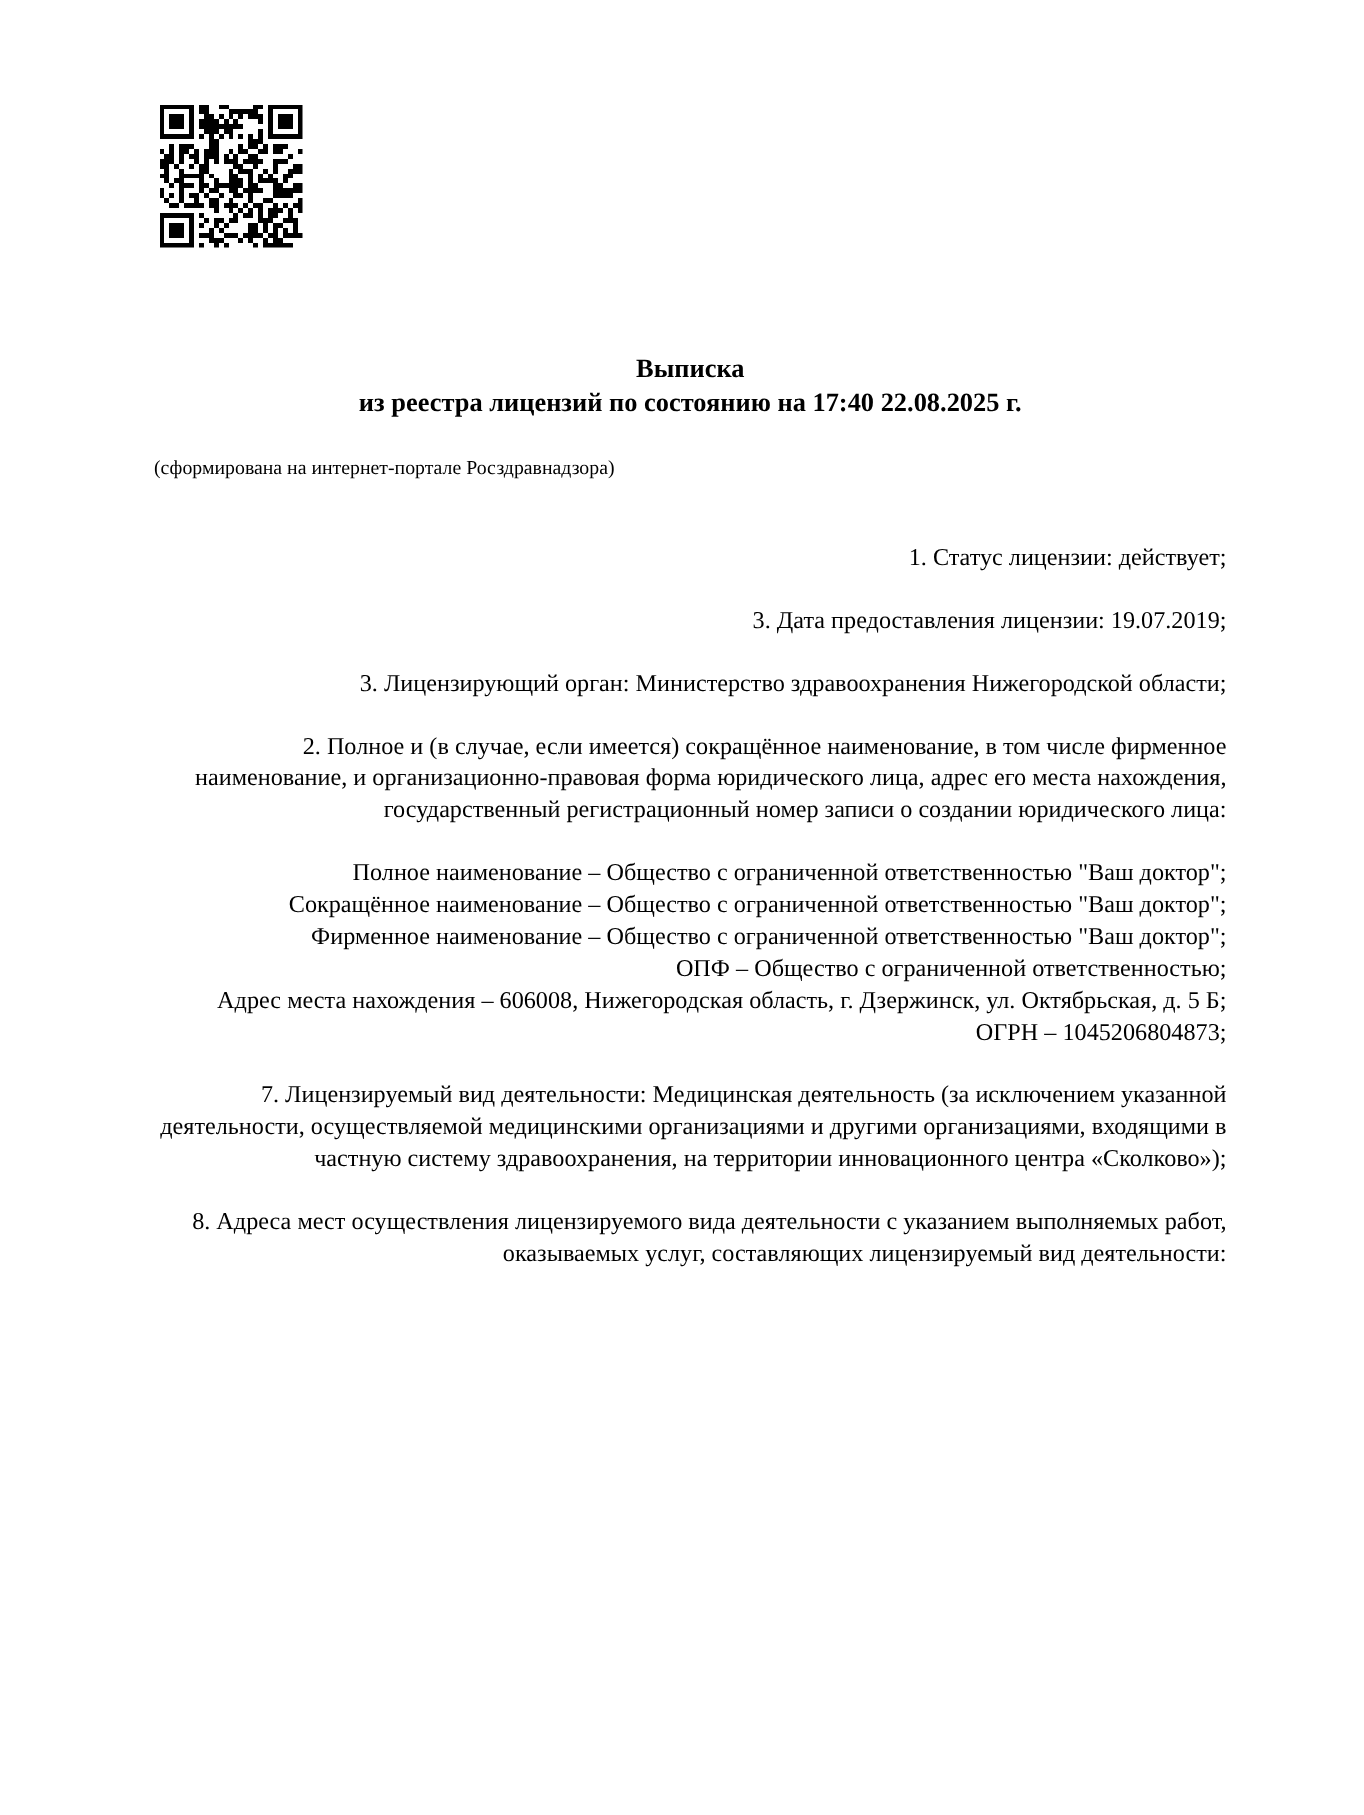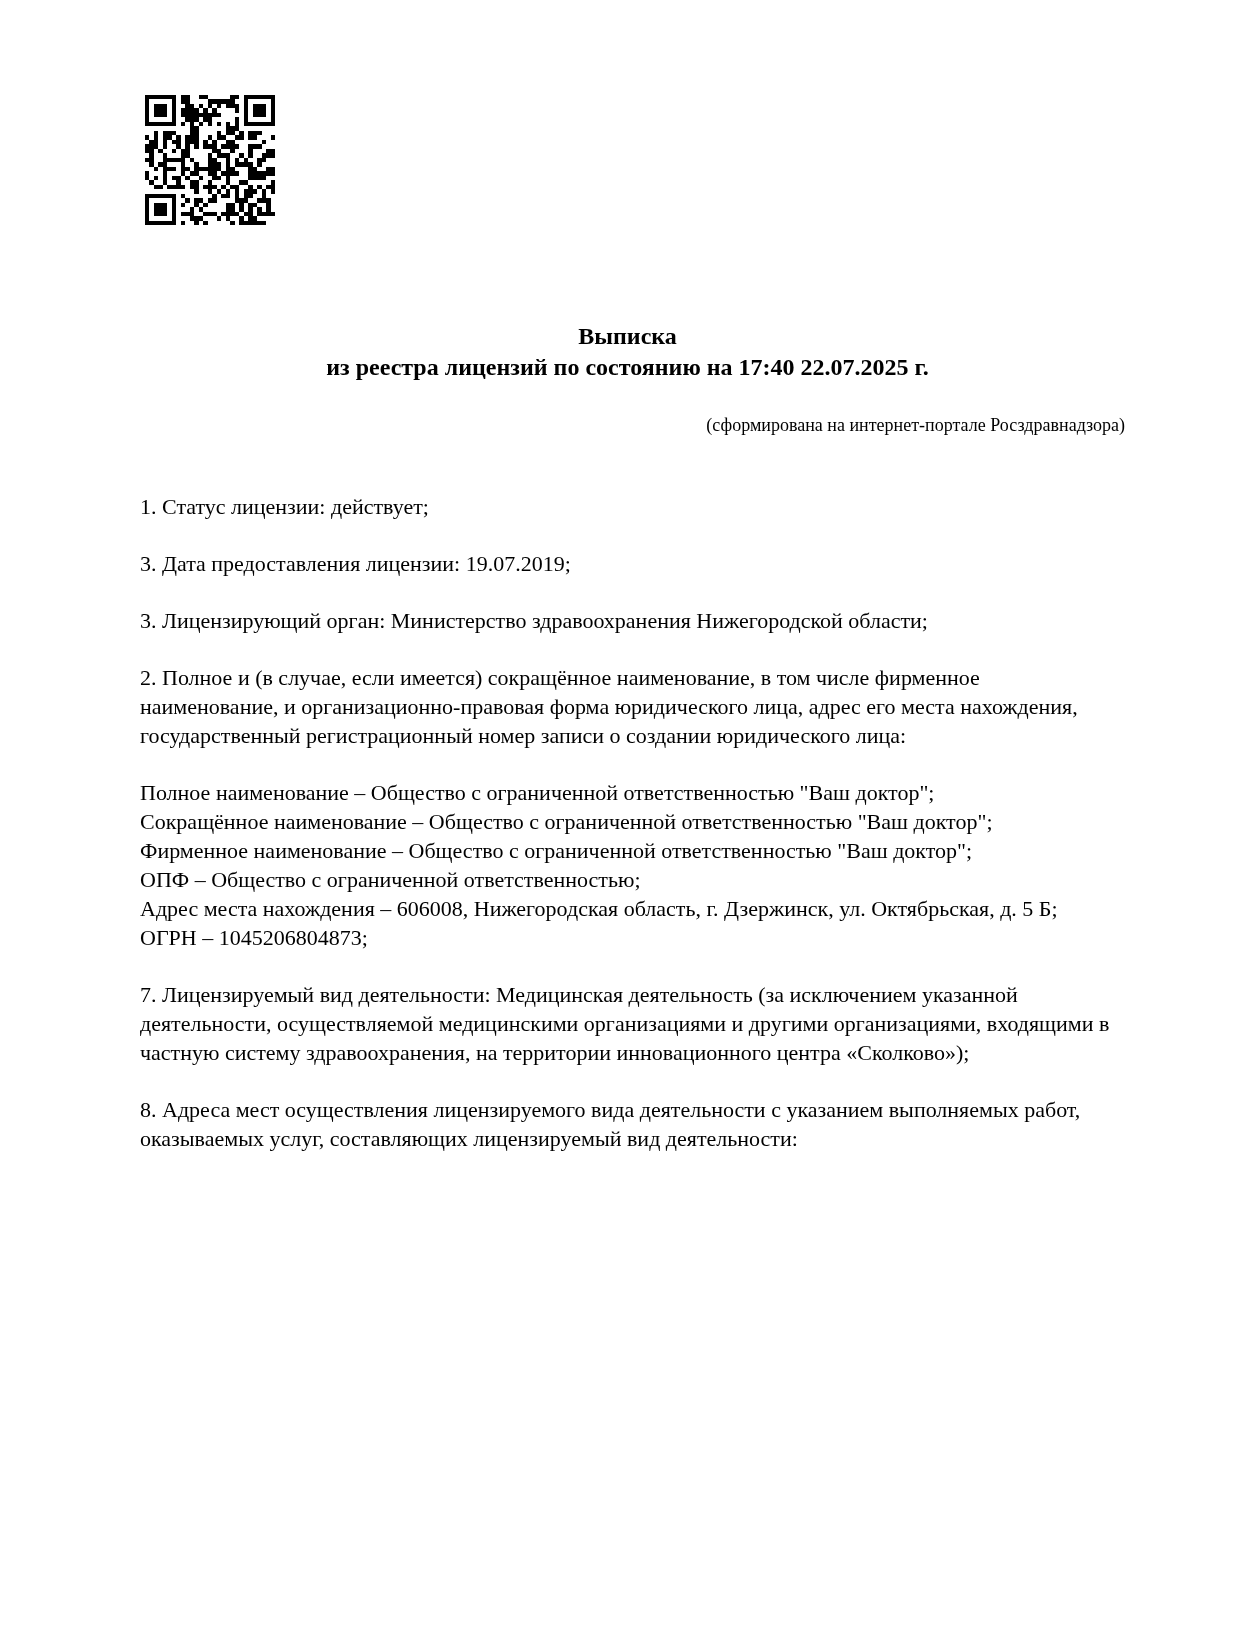--- a/index.html
+++ b/index.html
@@ -35,32 +35,31 @@
     text-align: center;
     font-weight: bold;
     font-size: 24px;
     line-height: 31px;
   }
   .subtitle {
     position: absolute;
     left: 140px;
     top: 414px;
     width: 985px;
-    text-align: right;
     font-size: 18px;
     line-height: 22px;
   }
   .content {
     position: absolute;
     left: 140px;
     top: 492px;
     width: 975px;
     font-size: 22px;
     line-height: 29px;
-    text-align: left;
+    text-align: right;
   }
   .para {
     margin: 0 0 28px 0;
     white-space: pre-line;
   }
 </style>
 </head>
 <body>
 
 <div class="page">
@@ -488,21 +487,21 @@
         <rect x="21" y="28" width="1" height="1"></rect>
         <rect x="22" y="28" width="1" height="1"></rect>
         <rect x="23" y="28" width="1" height="1"></rect>
         <rect x="24" y="28" width="1" height="1"></rect>
         <rect x="25" y="28" width="1" height="1"></rect>
         <rect x="26" y="28" width="1" height="1"></rect>
       </svg></div>
 
   <div class="doc-title">
     <div>Выписка</div>
-    <div>из реестра лицензий по состоянию на 17:40 22.07.2025 г.</div>
+    <div>из реестра лицензий по состоянию на 17:40 22.08.2025 г.</div>
   </div>
 
   <div class="subtitle">(сформирована на интернет-портале Росздравнадзора)</div>
 
   <div class="content">
     <p class="para">1. Статус лицензии: действует;</p>
     <p class="para">3. Дата предоставления лицензии: 19.07.2019;</p>
     <p class="para">3. Лицензирующий орган: Министерство здравоохранения Нижегородской области;</p>
     <p class="para">2. Полное и (в случае, если имеется) сокращённое наименование, в том числе фирменное наименование, и организационно-правовая форма юридического лица, адрес его места нахождения, государственный регистрационный номер записи о создании юридического лица:</p>
     <p class="para">Полное наименование – Общество с ограниченной ответственностью "Ваш доктор";

